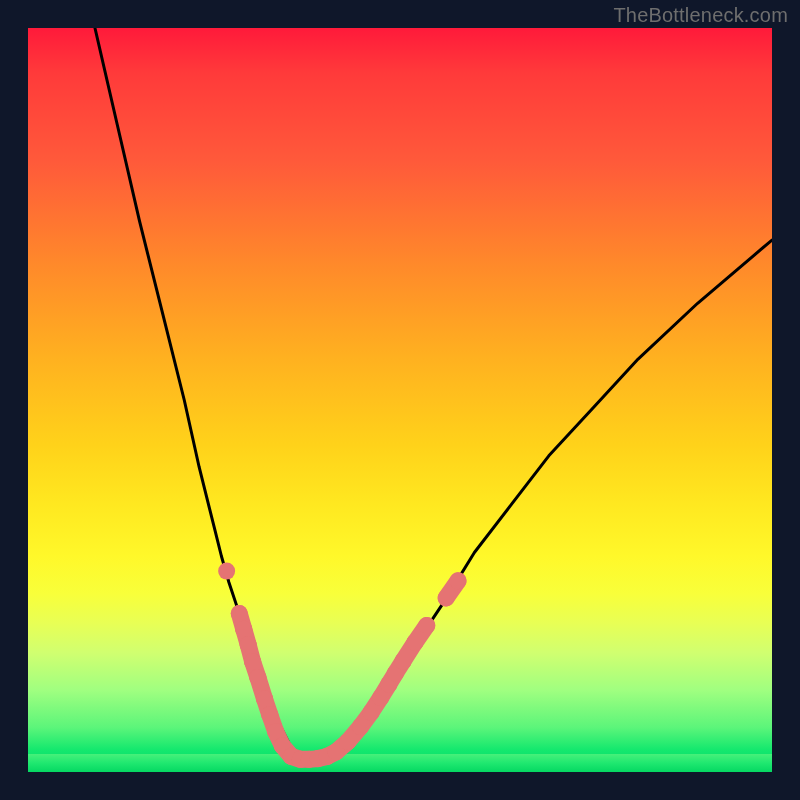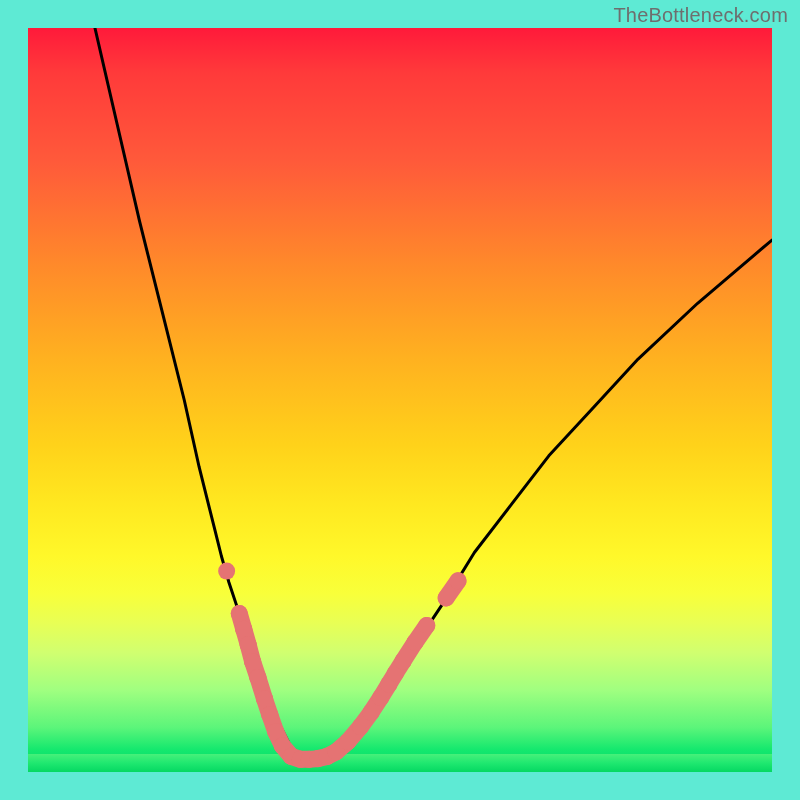--- a/index.html
+++ b/index.html
@@ -7,21 +7,21 @@
     padding: 0;
     width: 800px;
     height: 800px;
     background: #000;
     overflow: hidden;
     font-family: Arial, Helvetica, sans-serif;
   }
   .frame {
     position: absolute;
     inset: 0;
-    background: #5eead4;
+    background: #0f172a;
   }
   .plot-area {
     position: absolute;
     left: 28px;
     top: 28px;
     width: 744px;
     height: 744px;
     
     background: linear-gradient(
       to bottom,

